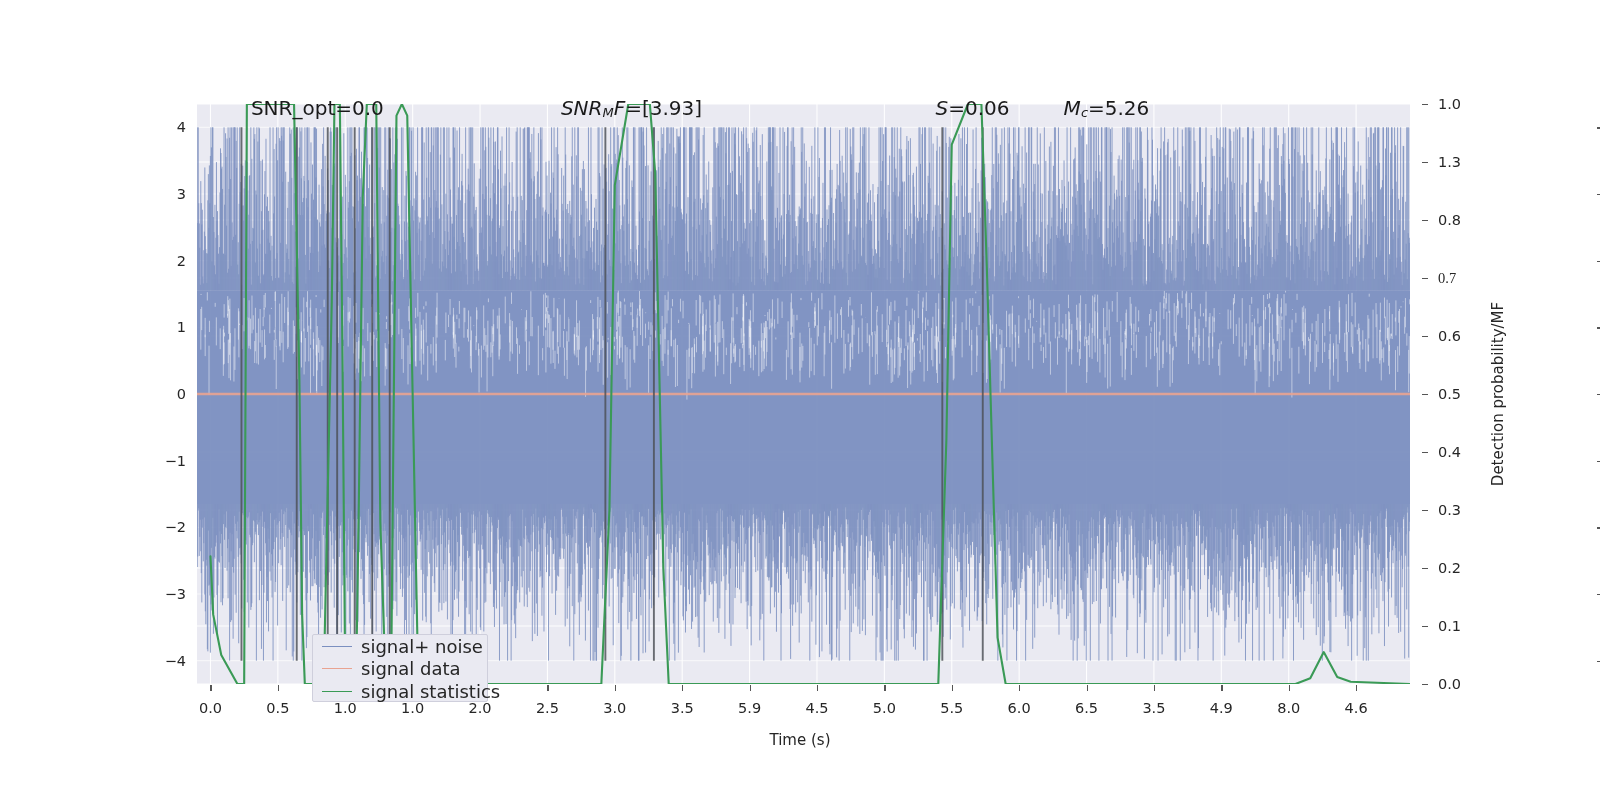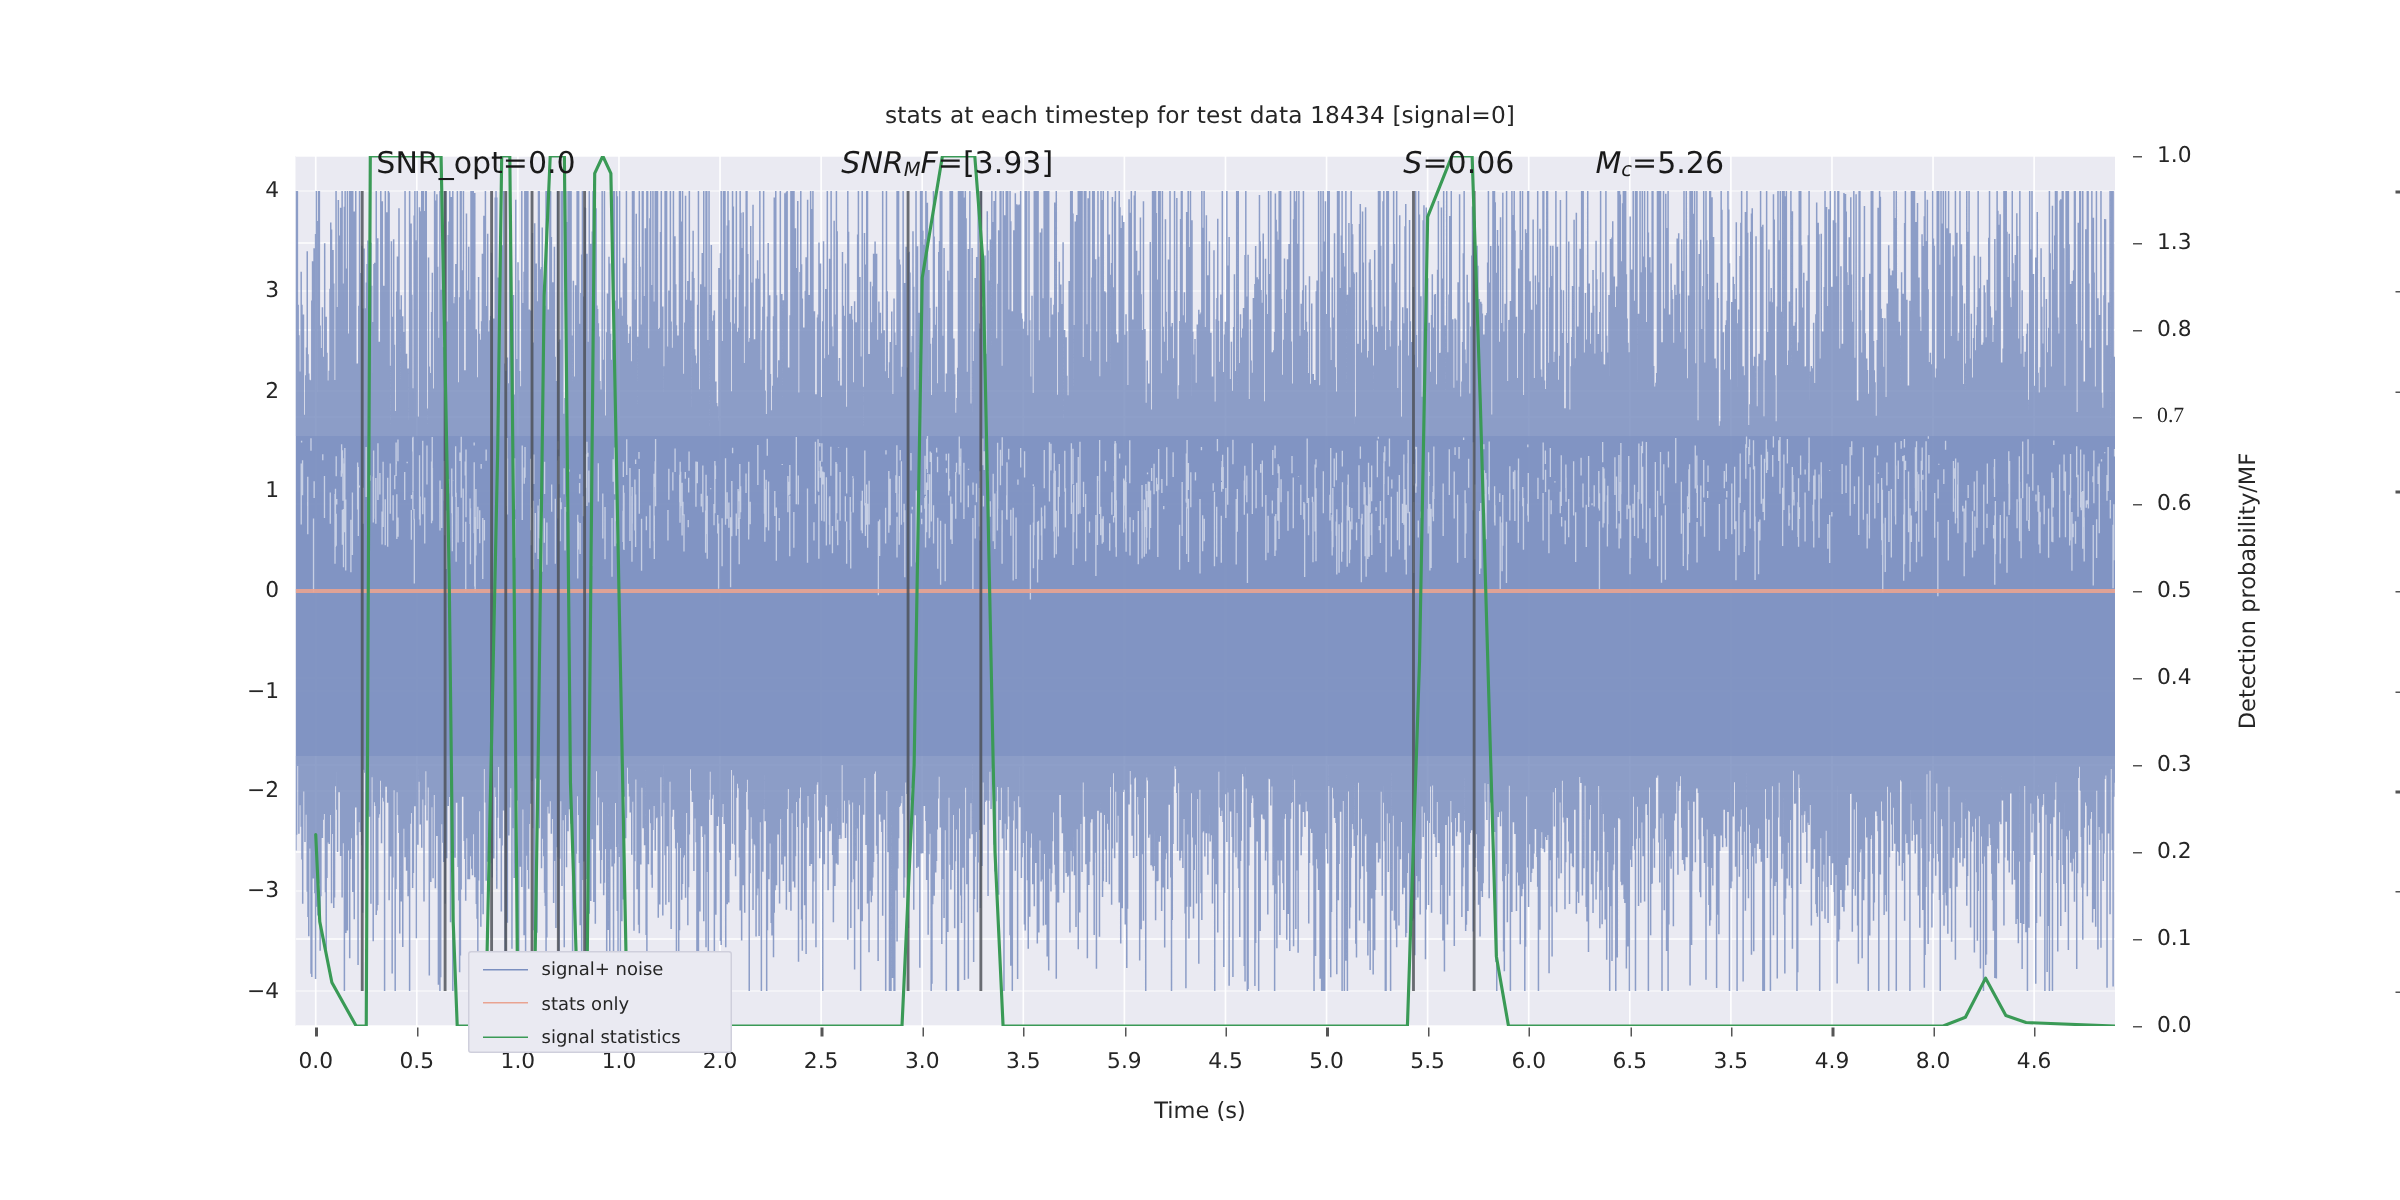--- a/index.html
+++ b/index.html
@@ -53,28 +53,27 @@
   .annot sub{font-size:13px;font-style:italic;vertical-align:-2px;}
 
   
   #legend{
     position:absolute;left:312px;top:634px;width:176px;height:68px;
     background:#eaeaf2;border:1px solid #cfcfdc;border-radius:2px;
     padding:0;box-sizing:border-box;
   }
   .leg-row{display:flex;align-items:center;height:22.6px;padding-left:9px;}
   .leg-line{width:30px;height:0;border-top-width:1.6px;border-top-style:solid;margin-right:9px;flex:none;}
-  .leg-text{font-size:12px;color:#262626;white-space:nowrap;}
+  .leg-text{font-size:18px;color:#262626;white-space:nowrap;}
 </style>
 </head>
 <body>
 
 <div id="figure">
 
-  <div id="fig-title">stats at each timestep for test data 18434 [signal=0]</div>
 
   <div id="axes">
     <svg id="plot-svg" width="1213" height="580">
       <g id="grid-group">
           <line x1="13.477777777777778" y1="0" x2="13.477777777777778" y2="580" stroke="#ffffff" stroke-width="1.1" stroke-opacity="0.95"></line>
           <line x1="80.86666666666666" y1="0" x2="80.86666666666666" y2="580" stroke="#ffffff" stroke-width="1.1" stroke-opacity="0.95"></line>
           <line x1="148.25555555555556" y1="0" x2="148.25555555555556" y2="580" stroke="#ffffff" stroke-width="1.1" stroke-opacity="0.95"></line>
           <line x1="215.64444444444445" y1="0" x2="215.64444444444445" y2="580" stroke="#ffffff" stroke-width="1.1" stroke-opacity="0.95"></line>
           <line x1="283.03333333333336" y1="0" x2="283.03333333333336" y2="580" stroke="#ffffff" stroke-width="1.1" stroke-opacity="0.95"></line>
           <line x1="350.4222222222223" y1="0" x2="350.4222222222223" y2="580" stroke="#ffffff" stroke-width="1.1" stroke-opacity="0.95"></line>
@@ -231,21 +230,21 @@
 
   <div id="ylabel-right">Detection probability/MF</div>
 
   <div id="legend">
       <div class="leg-row">
         <span class="leg-line" style="border-top-color: rgb(123, 143, 192);"></span>
         <span class="leg-text">signal+ noise</span>
       </div>
       <div class="leg-row">
         <span class="leg-line" style="border-top-color: rgb(233, 163, 145);"></span>
-        <span class="leg-text">stats only</span>
+        <span class="leg-text">signal data</span>
       </div>
       <div class="leg-row">
         <span class="leg-line" style="border-top-color: rgb(58, 154, 86);"></span>
         <span class="leg-text">signal statistics</span>
       </div>
     </div>
 
 </div>
 
 </body></html>

